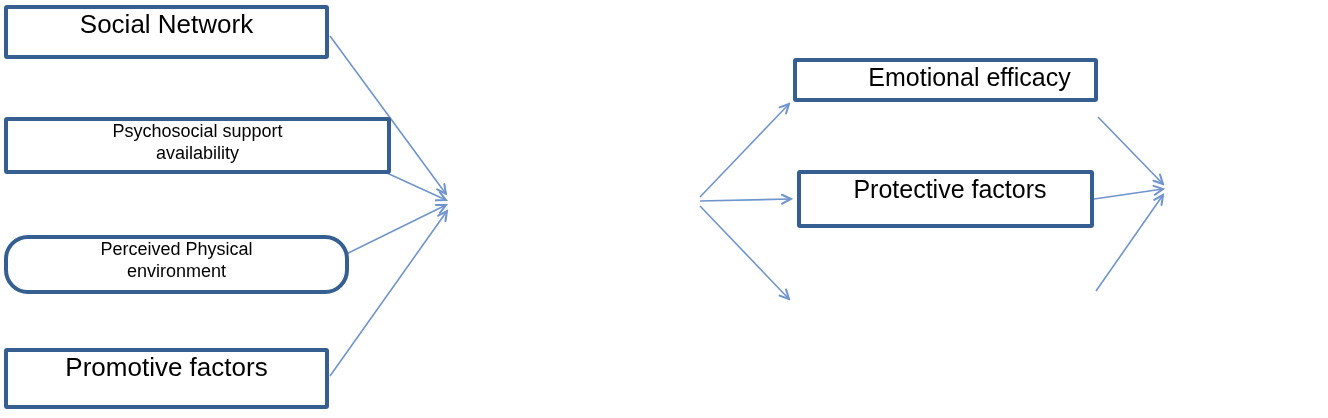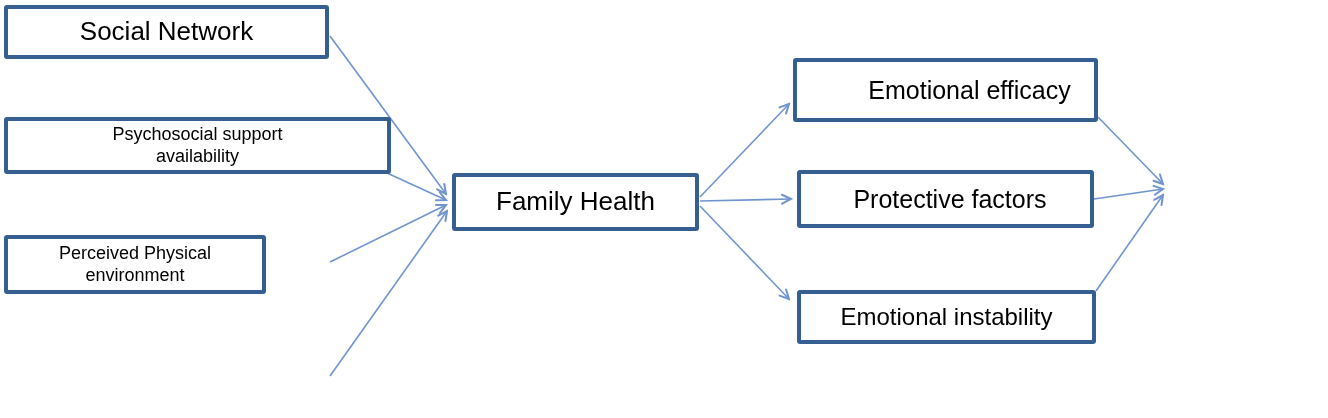--- a/index.html
+++ b/index.html
@@ -23,39 +23,39 @@
     height: 418px;
     z-index: 1;
   }
   .node {
     position: absolute;
     box-sizing: border-box;
     background: #ffffff;
     border: 4px solid #365f91;
     border-radius: 3px;
     display: flex;
-    align-items: center;
+    align-items: flex-start;
     justify-content: center;
     text-align: center;
     color: #000000;
     z-index: 2;
   }
   .node .lbl {
     display: inline-block;
     line-height: 1.2;
   }
   
   .n-social      { left: 4px;    top: 5px;   width: 325px; height: 54px; font-size: 26px; }
   .n-psycho      { left: 4px;    top: 117px; width: 387px; height: 57px; font-size: 18px; }
   .n-psycho .lbl { max-width: 205px; }
-  .n-perceived   { left: 4px;    top: 235px; width: 262px; height: 59px; font-size: 18px; }
+  .n-perceived   { left: 4px;    top: 235px; width: 345px; height: 59px; font-size: 18px; border-radius: 24px; }
   .n-perceived .lbl { max-width: 185px; }
   .n-promotive   { left: 4px;    top: 348px; width: 325px; height: 61px; font-size: 26px; }
   .n-family      { left: 452px;  top: 173px; width: 247px; height: 58px; font-size: 26px; }
-  .n-efficacy    { left: 793px;  top: 58px;  width: 305px; height: 64px; font-size: 25px; padding-left: 48px; }
+  .n-efficacy    { left: 793px;  top: 58px;  width: 305px; height: 44px; font-size: 25px; padding-left: 48px; }
   .n-protective  { left: 797px;  top: 170px; width: 297px; height: 58px; font-size: 25px; padding-left: 9px; }
   .n-instability { left: 797px;  top: 290px; width: 299px; height: 54px; font-size: 24px; }
   .n-stress      { left: 1170px; top: 161px; width: 151px; height: 55px; font-size: 25px; }
 </style>
 </head>
 <body>
 
 <div class="canvas">
 
   <svg class="edges" viewBox="0 0 1328 418" xmlns="http://www.w3.org/2000/svg">
@@ -84,31 +84,28 @@
   </div>
 
   <div class="node n-psycho">
     <span class="lbl">Psychosocial support availability</span>
   </div>
 
   <div class="node n-perceived">
     <span class="lbl">Perceived Physical environment</span>
   </div>
 
+  <div class="node n-promotive">
+    <span class="lbl">Promotive factors</span>
+  </div>
 
-  <div class="node n-family">
-    <span class="lbl">Family Health</span>
-  </div>
 
   <div class="node n-efficacy">
     <span class="lbl">Emotional efficacy</span>
   </div>
 
   <div class="node n-protective">
     <span class="lbl">Protective factors</span>
   </div>
 
-  <div class="node n-instability">
-    <span class="lbl">Emotional instability</span>
-  </div>
 
 
 </div>
 
 </body></html>

